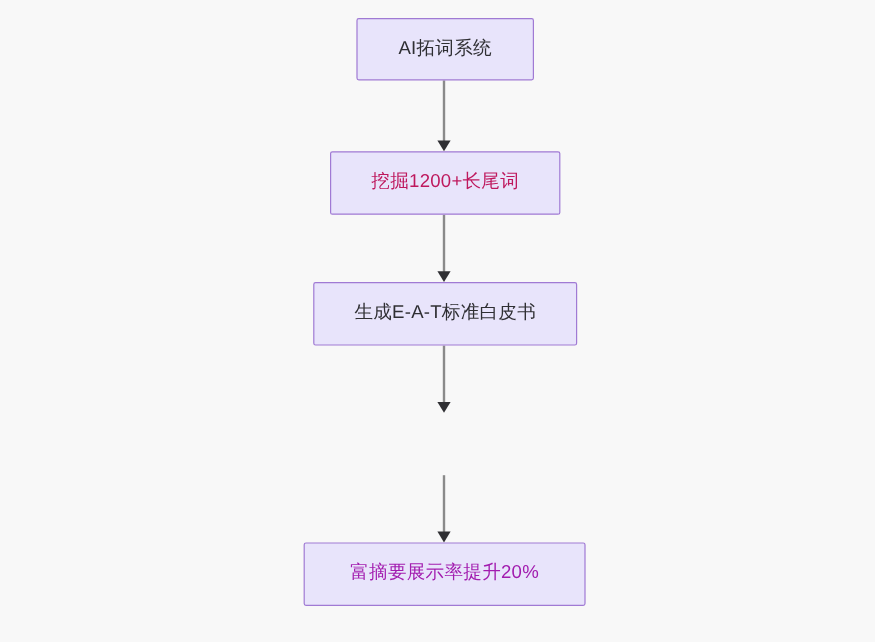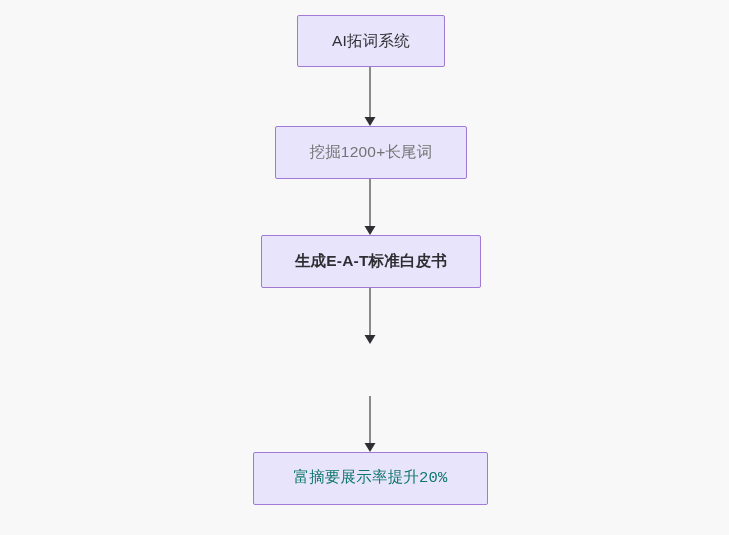--- a/index.html
+++ b/index.html
@@ -68,21 +68,21 @@
       <polygon class="edge-head" points="6.5,47 17.5,47 12,56" fill="#2f2f33"></polygon>
     </svg>
     <svg class="edge" width="24" height="56" style="left: 358px; top: 396px;">
       <line class="edge-line" x1="12" y1="0" x2="12" y2="48" stroke="#8a8a8a"></line>
       <polygon class="edge-head" points="6.5,47 17.5,47 12,56" fill="#2f2f33"></polygon>
     </svg>
     <div class="node" style="left: 297px; top: 15px; width: 148px; height: 52px; background: rgb(232, 228, 251); border-color: rgb(160, 122, 212);">
       <span class="node-label" style="color: rgb(47, 47, 51);">AI拓词系统</span>
     </div>
     <div class="node" style="left: 275px; top: 126px; width: 192px; height: 53px; background: rgb(232, 228, 251); border-color: rgb(160, 122, 212);">
-      <span class="node-label" style="color: #737373;">挖掘1200+长尾词</span>
+      <span class="node-label" style="color: #be185d;">挖掘1200+长尾词</span>
     </div>
-    <div class="node" style="left: 261px; top: 235px; width: 220px; height: 53px; background: rgb(232, 228, 251); border-color: rgb(160, 122, 212); font-weight: bold;">
+    <div class="node" style="left: 261px; top: 235px; width: 220px; height: 53px; background: rgb(232, 228, 251); border-color: rgb(160, 122, 212);">
       <span class="node-label" style="color: rgb(47, 47, 51);">生成E-A-T标准白皮书</span>
     </div>
     <div class="node" style="left: 253px; top: 452px; width: 235px; height: 53px; background: rgb(232, 228, 251); border-color: rgb(160, 122, 212);">
-      <span class="node-label" style="color: #0f766e; font-family: Liberation Mono, monospace;">富摘要展示率提升20%</span>
+      <span class="node-label" style="color: #a21caf;">富摘要展示率提升20%</span>
     </div>
   </div>
 
 </body></html>

